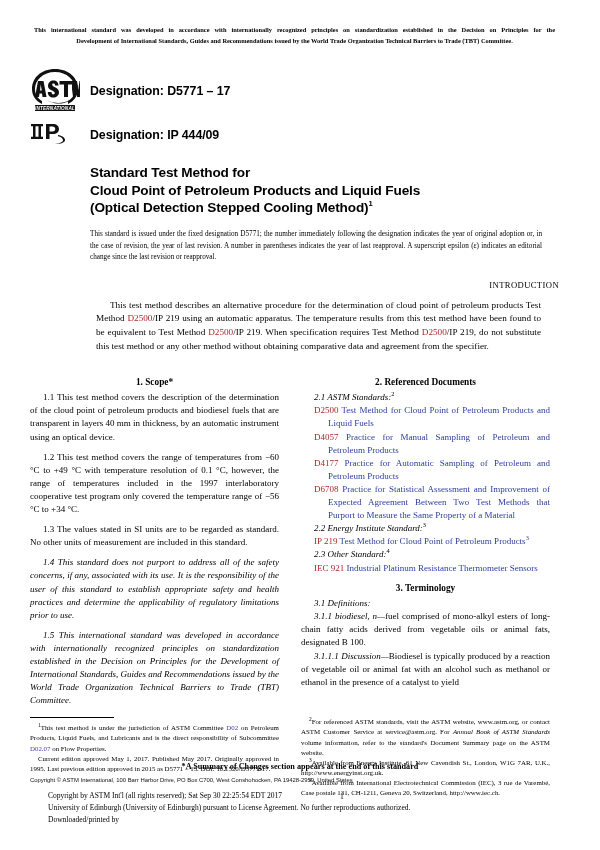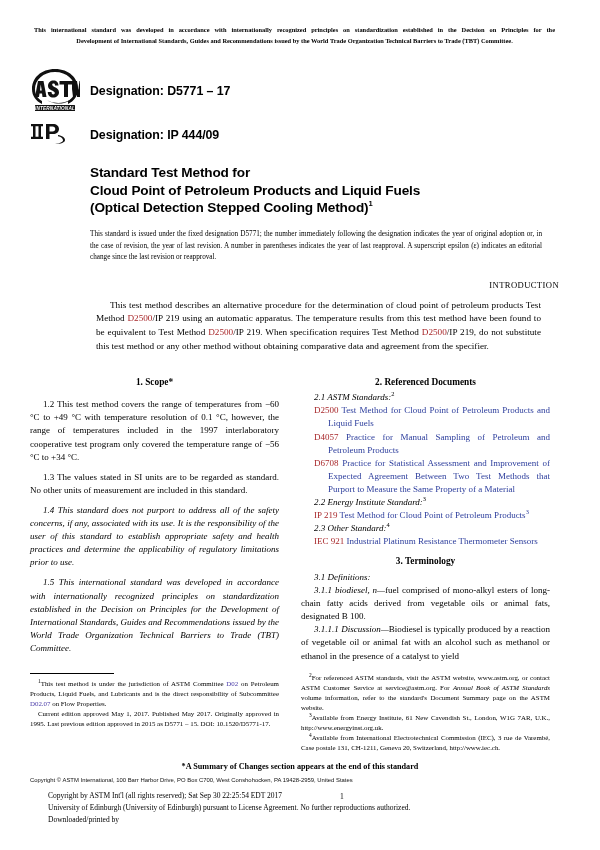--- a/index.html
+++ b/index.html
@@ -265,37 +265,39 @@
 
   <div class="intro-head">INTRODUCTION</div>
   <div class="intro-body">
     <span>This test method describes an alternative procedure for the determination of cloud point of petroleum products Test Method </span><span class="redlink">D2500</span><span>/IP 219 using an automatic apparatus. The temperature results from this test method have been found to be equivalent to Test Method </span><span class="redlink">D2500</span><span>/IP 219. When specification requires Test Method </span><span class="redlink">D2500</span><span>/IP 219, do not substitute this test method or any other method without obtaining comparative data and agreement from the specifier.</span>
   </div>
 
   <div class="columns">
 
     <div class="col">
       <div class="sec-head">1. Scope*</div>
+      <p class="para">1.1 This test method covers the description of the determination of the cloud point of petroleum products and biodiesel fuels that are transparent in layers 40 mm in thickness, by an automatic instrument using an optical device.</p>
       <div class="gap"></div>
       <p class="para">1.2 This test method covers the range of temperatures from −60 °C to +49 °C with temperature resolution of 0.1 °C, however, the range of temperatures included in the 1997 interlaboratory cooperative test program only covered the temperature range of  −56 °C to +34 °C.</p>
       <div class="gap"></div>
       <p class="para">1.3 The values stated in SI units are to be regarded as standard. No other units of measurement are included in this standard.</p>
       <div class="gap"></div>
       <p class="para ital">1.4 This standard does not purport to address all of the safety concerns, if any, associated with its use. It is the responsibility of the user of this standard to establish appropriate safety and health practices and determine the applicability of regulatory limitations prior to use.</p>
       <div class="gap"></div>
       <p class="para ital">1.5 This international standard was developed in accordance with internationally recognized principles on standardization established in the Decision on Principles for the Development of International Standards, Guides and Recommendations issued by the World Trade Organization Technical Barriers to Trade (TBT) Committee.</p>
     </div>
 
     <div class="col">
       <div class="sec-head">2. Referenced Documents</div>
       <p class="sub-head"><span>2.1 ASTM Standards:</span><sup>2</sup></p>
 
       <div class="ref-wrap">
         <p class="ref-line"><span class="redlink">D2500</span> <span class="bluelink">Test Method for Cloud Point of Petroleum Products and Liquid Fuels</span></p>
         <p class="ref-line"><span class="redlink">D4057</span> <span class="bluelink">Practice for Manual Sampling of Petroleum and Petroleum Products</span></p>
+        <p class="ref-line"><span class="redlink">D4177</span> <span class="bluelink">Practice for Automatic Sampling of Petroleum and Petroleum Products</span></p>
         <p class="ref-line"><span class="redlink">D6708</span> <span class="bluelink">Practice for Statistical Assessment and Improvement of Expected Agreement Between Two Test Methods that Purport to Measure the Same Property of a Material</span></p>
       </div>
 
       <p class="sub-head"><span>2.2 Energy Institute Standard:</span><sup>3</sup></p>
       <div class="ref-wrap">
         <p class="ref-line"><span class="redlink">IP 219</span> <span class="bluelink">Test Method for Cloud Point of Petroleum Products</span><sup class="fn bluelink">3</sup></p>
       </div>
 
       <p class="sub-head"><span>2.3 Other Standard:</span><sup>4</sup></p>
       <div class="ref-wrap">

